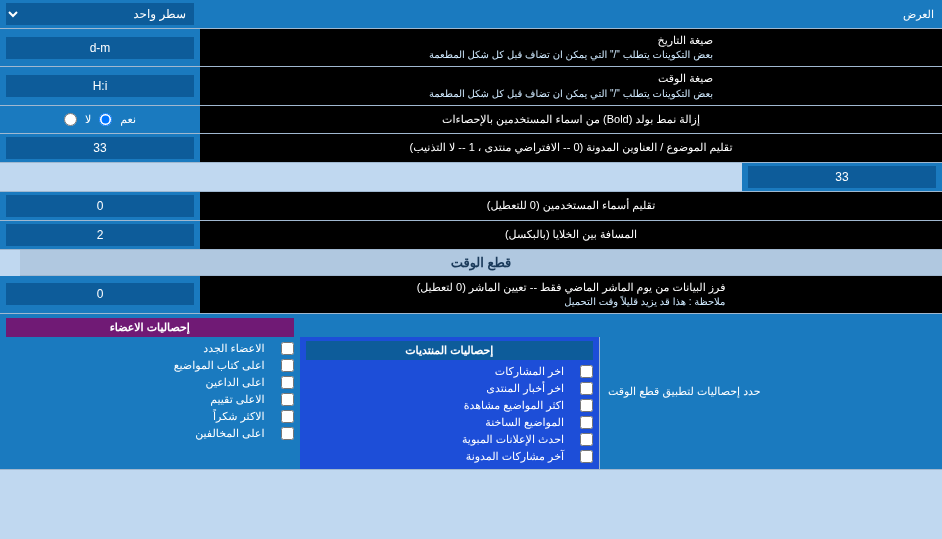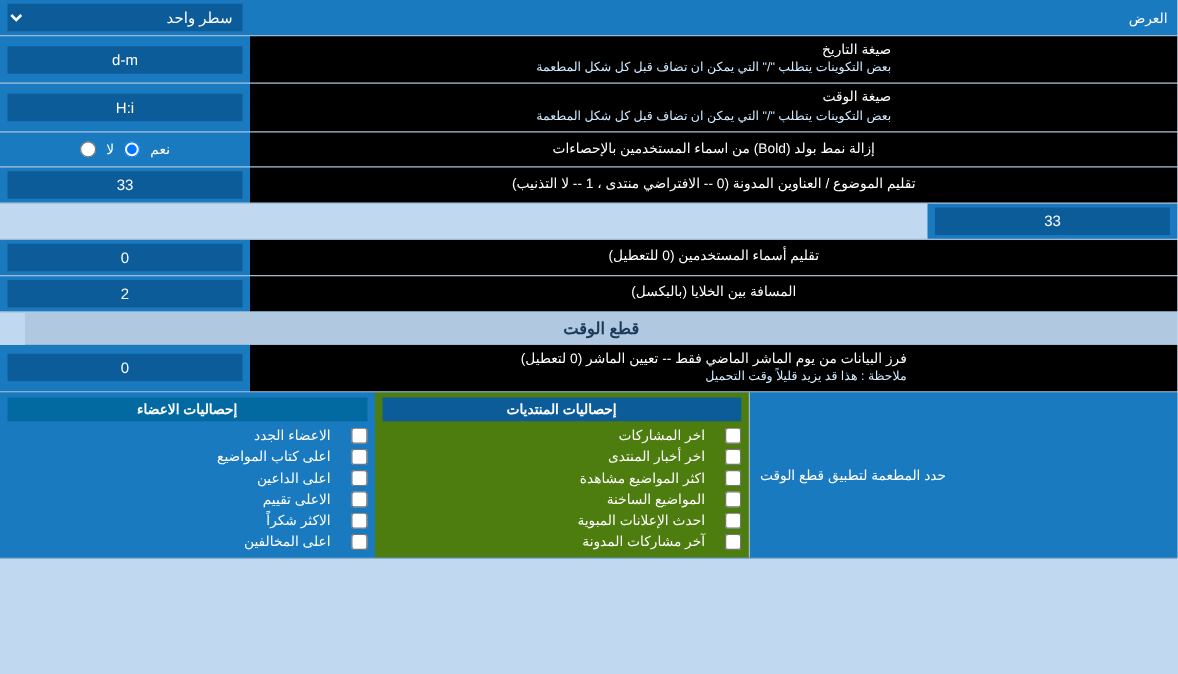--- a/index.html
+++ b/index.html
@@ -217,26 +217,26 @@
         <small>ملاحظة : هذا قد يزيد قليلاً وقت التحميل</small>
       </div>
     </div>
     <div class="row-input">
       <input type="text" value="0" style="">
     </div>
   </div>
 
   <div style="display:flex; background:#1a7abf; border-bottom:1px solid #a0b8d0; min-height:28px; align-items:stretch;">
     <div style="flex:1; background:#1a7abf; color:#fff; padding:4px 8px; text-align:right; font-size:11px; display:flex; align-items:center; justify-content:flex-end;">
-      <span>حدد المطعمة لتطبيق قطع الوقت</span>
+      <span>حدد إحصاليات لتطبيق قطع الوقت</span>
     </div>
 
     <div style="display:flex; width:600px;">
 
-      <div style="flex:1; background:#4d7c0f; padding:4px 6px; border-right:1px solid #a0b8d0;">
+      <div style="flex:1; background:#1d4ed8; padding:4px 6px; border-right:1px solid #a0b8d0;margin-top:23px;">
         <div style="background:#0d5c9a; color:#fff; text-align:center; font-weight:bold; font-size:11px; padding:3px 4px; margin-bottom:3px;">إحصاليات المنتديات</div>
         <div class="stats-item">
             <input type="checkbox" style="">
             <span>اخر المشاركات</span>
           </div>
         <div class="stats-item">
             <input type="checkbox" style="">
             <span>اخر أخبار المنتدى</span>
           </div>
         <div class="stats-item">
@@ -251,21 +251,21 @@
             <input type="checkbox" style="">
             <span>احدث الإعلانات المبوية</span>
           </div>
         <div class="stats-item">
             <input type="checkbox" style="">
             <span>آخر مشاركات المدونة</span>
           </div>
       </div>
 
       <div style="flex:1; background:#1a7abf; padding:4px 6px;">
-        <div style="background:#0369a1; color:#fff; text-align:center; font-weight:bold; font-size:11px; padding:3px 4px; margin-bottom:3px;">إحصاليات الاعضاء</div>
+        <div style="background:#701a75; color:#fff; text-align:center; font-weight:bold; font-size:11px; padding:3px 4px; margin-bottom:3px;">إحصاليات الاعضاء</div>
         <div class="stats-item">
             <input type="checkbox" style="">
             <span>الاعضاء الجدد</span>
           </div>
         <div class="stats-item">
             <input type="checkbox" style="">
             <span>اعلى كتاب المواضيع</span>
           </div>
         <div class="stats-item">
             <input type="checkbox" style="">

